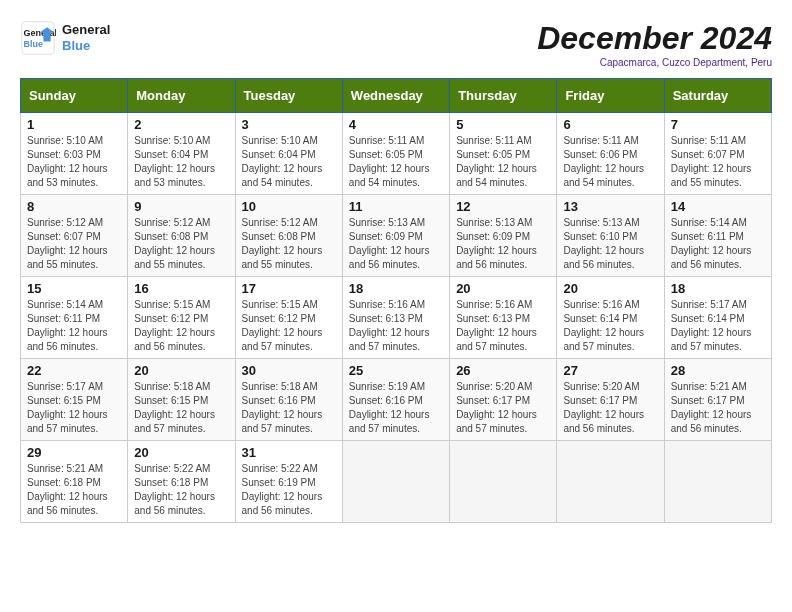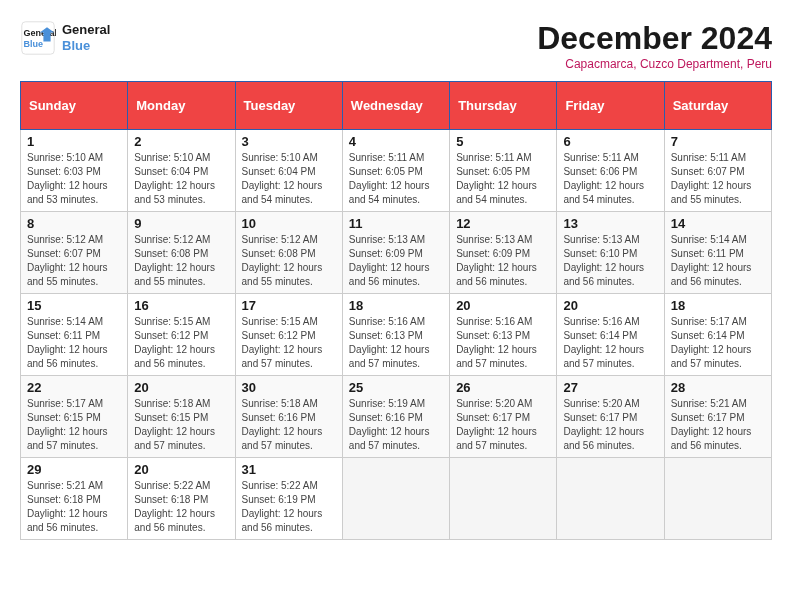--- a/index.html
+++ b/index.html
@@ -25,35 +25,36 @@
       width: 36px;
       height: 36px;
     }
     .title-section {
       text-align: right;
     }
     .main-title {
       font-size: 32px;
       font-weight: bold;
       color: #1a1a1a;
+      font-style: italic;
     }
     .subtitle {
-      font-size: 12px;
-      color: #be185d;
+      font-size: 10px;
+      color: #4c1d95;
     }
     .calendar {
       width: 100%;
       border-collapse: collapse;
     }
     .calendar th {
-      background-color: #ef4444;
+      background-color: #4d7c0f;
       color: #fff;
       font-size: 13px;
       font-weight: bold;
-      padding: 16px 8px;
+      padding: 9px 8px;
       text-align: left;
       border: 1px solid #2a5daf;
     }
     .calendar td {
       border: 1px solid #ccc;
       padding: 4px 6px;
       vertical-align: top;
       font-size: 10.5px;
       color: #333;
       width: calc(100% / 7);

